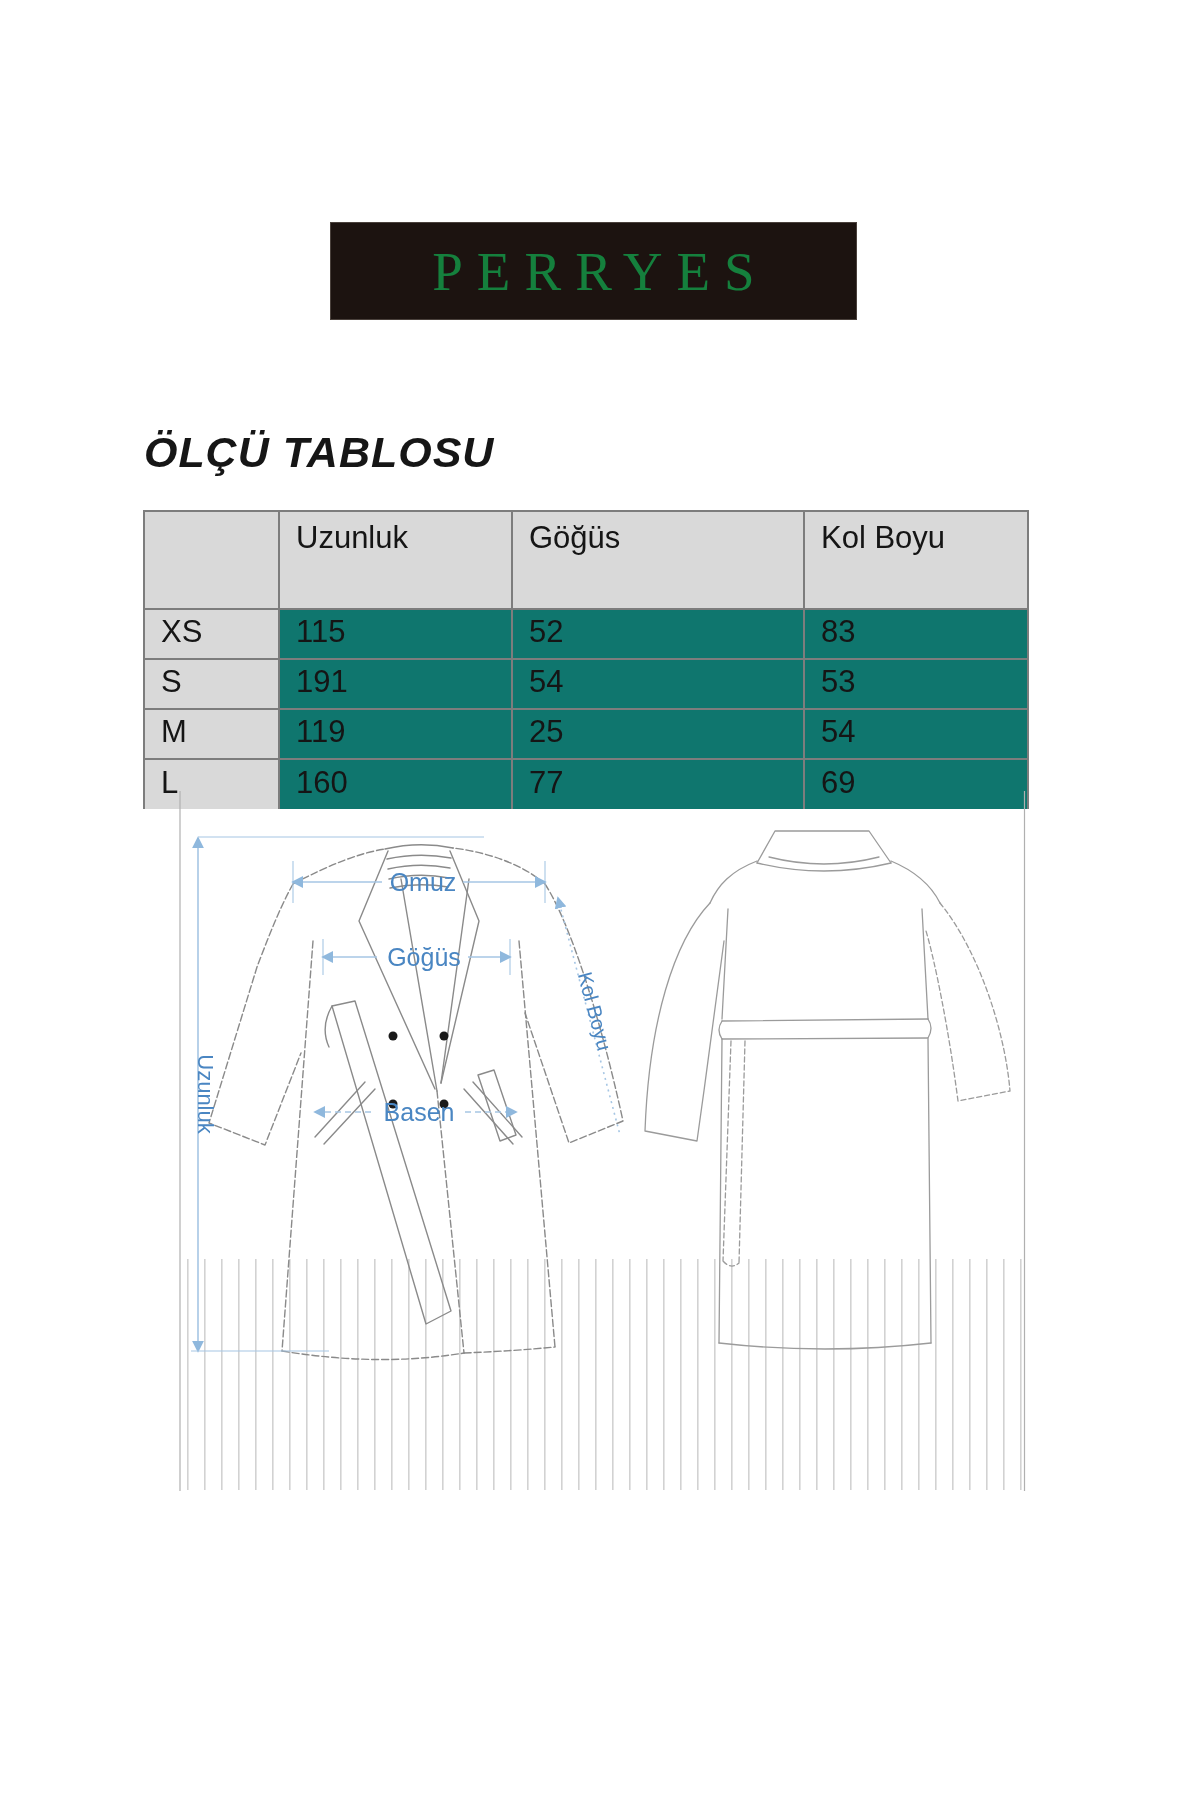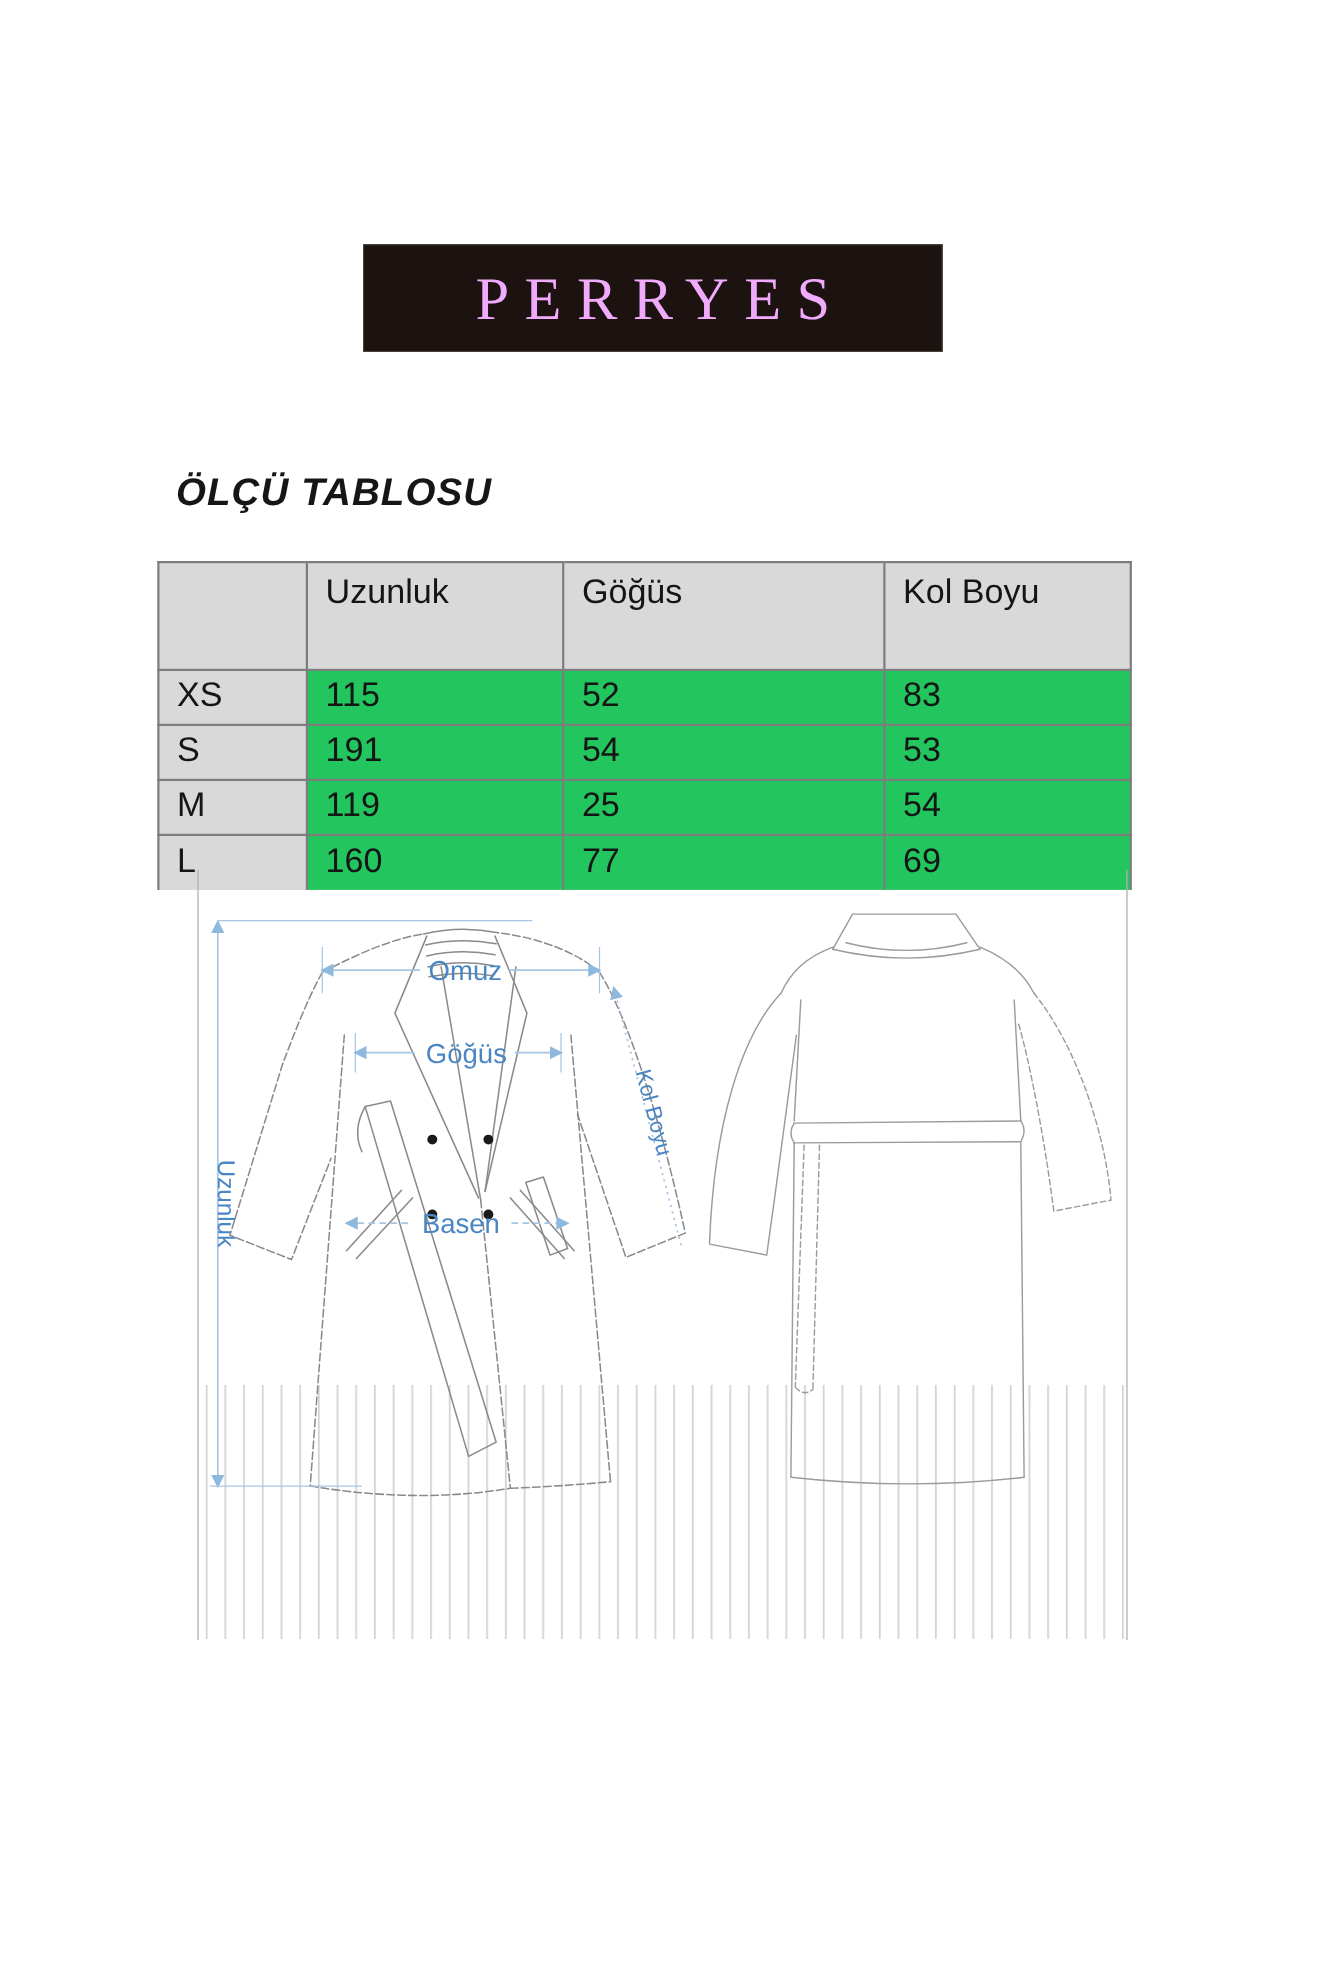--- a/index.html
+++ b/index.html
@@ -8,46 +8,46 @@
     font-family:"Liberation Sans", sans-serif;color:#1a1a1a;
   }
   
   .brand-banner{
     position:absolute;left:330px;top:222px;width:527px;height:98px;
     background:#1c1310;border:1px solid #4a413c;box-sizing:border-box;
     display:flex;align-items:center;justify-content:center;
   }
   .brand-banner .brand-text{
     font-family:"Liberation Serif", serif;
-    font-size:55px;color:#f0abfc;letter-spacing:14px;text-indent:14px;
+    font-size:55px;color:#15803d;letter-spacing:14px;text-indent:14px;
     font-weight:500;white-space:nowrap;
   }
   
   .section-title{
-    position:absolute;left:160px;top:428px;margin:0;
-    font-size:35px;font-style:italic;font-weight:600;letter-spacing:1px;color:#161616;
+    position:absolute;left:144px;top:428px;margin:0;
+    font-size:43px;font-style:italic;font-weight:600;letter-spacing:1px;color:#161616;
   }
   
   .size-table{
     position:absolute;left:143px;top:510px;width:884px;
     border-collapse:collapse;table-layout:fixed;
     font-size:31px;color:#151515;
   }
   .size-table col.c0{width:135px;}
   .size-table col.c1{width:233px;}
   .size-table col.c2{width:292px;}
   .size-table col.c3{width:224px;}
   .size-table th,.size-table td{
     border:2px solid #7d7d7d;box-sizing:border-box;
     text-align:left;font-weight:400;
   }
   .size-table thead th{
     height:98px;vertical-align:top;padding:8px 0 0 16px;background:#d9d9d9;
   }
-  .size-table tbody td{height:50px;padding:0 0 4px 16px;vertical-align:middle;background:#22c55e;}
+  .size-table tbody td{height:50px;padding:0 0 4px 16px;vertical-align:middle;background:#0f766e;}
   .size-table tbody td.size-cell{background:#d9d9d9;margin-left:16px;}
   .size-table tbody tr:last-child td{border-bottom:none;}
   
   .diagram{position:absolute;left:179px;top:791px;width:847px;height:700px;}
   .diagram svg{position:absolute;left:0;top:0;}
 </style>
 </head>
 <body>
 
 <div class="page">

